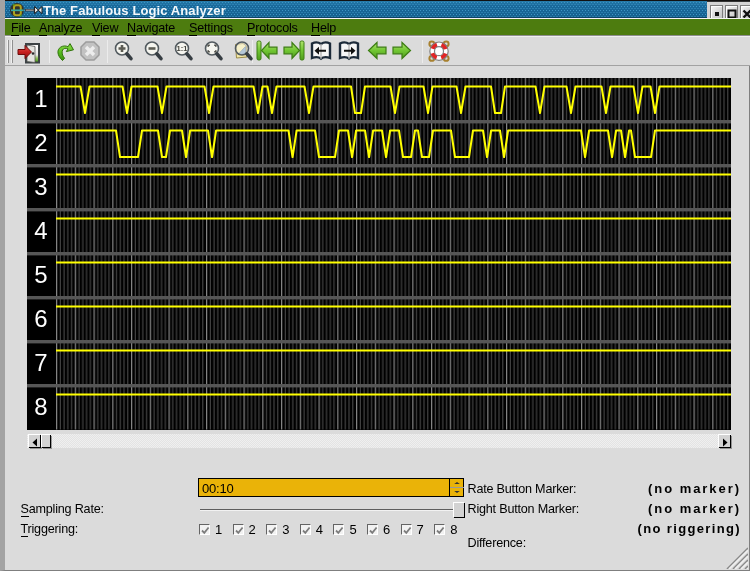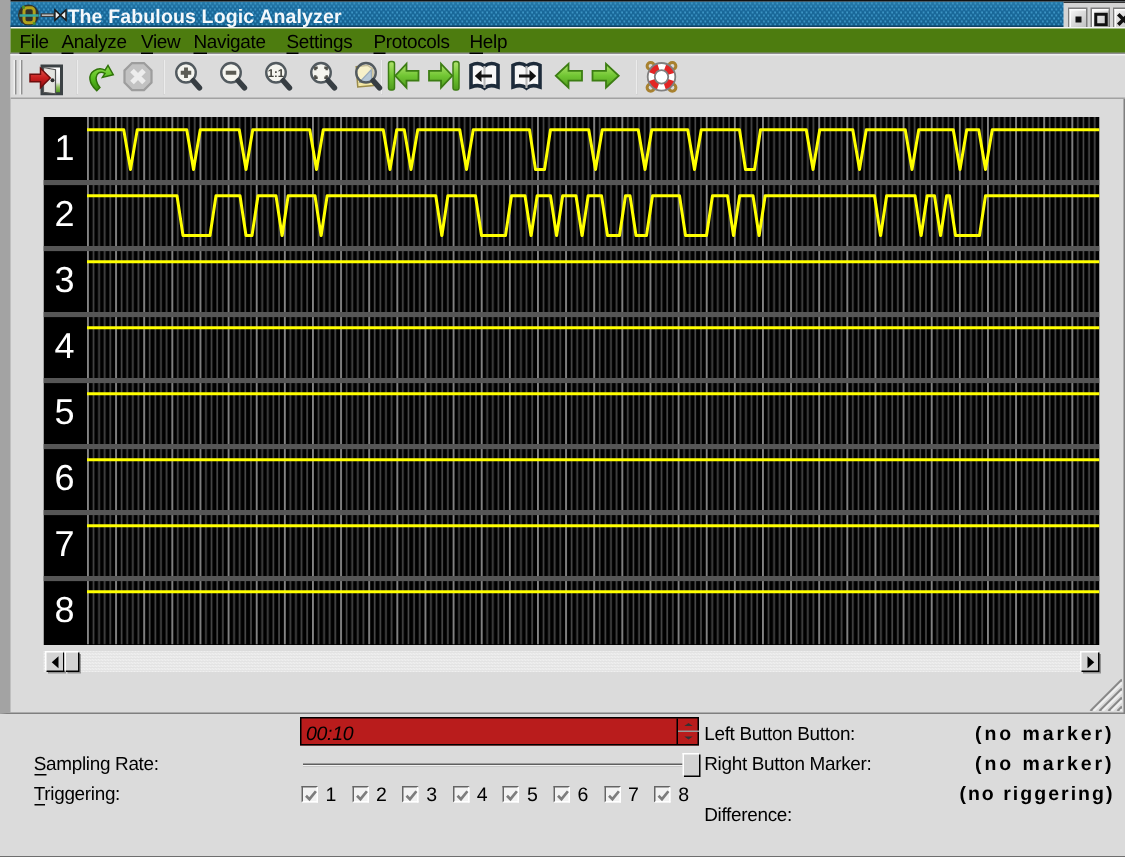--- a/index.html
+++ b/index.html
@@ -1,19 +1,19 @@
 <!DOCTYPE html>
 <html><head>
 <meta charset="utf-8">
 <style>
 * { margin:0; padding:0; box-sizing:border-box; -webkit-font-smoothing:antialiased; }
 html,body { width:750px; height:571px; overflow:hidden; }
 body { font-family:"Liberation Sans", sans-serif; background:#dbdbdb; position:relative; }
-#win { position:absolute; left:0; top:0; width:750px; height:476px;
-  border-left:7px solid #a3a3a3; border-right:1px solid #7f7f7f; border-bottom:1px solid #7f7f7f; }
+#win { position:absolute; left:0; top:0; width:750px; height:571px;
+  border-left:5px solid #a3a3a3; border-right:1px solid #7f7f7f; border-bottom:1px solid #7f7f7f; }
 
 #titlebar { position:absolute; left:0; top:0; width:750px; height:18px;
   background:
     radial-gradient(circle 0.85px at 1.3px 1.3px, #3d95c5 60%, rgba(62,150,198,0) 75%),
     radial-gradient(circle 0.85px at 1.3px 1.3px, #3d95c5 60%, rgba(62,150,198,0) 75%),
     linear-gradient(#277cab 0%, #1a6a9c 25%, #15618f 100%);
   background-position:0 0, 1.5px 2px, 0 0;
   background-size:3px 4px, 3px 4px, 100% 100%;
   border-top:1px solid #111; }
 #titlebar .btmline { position:absolute; left:0; top:16px; width:703px; height:2px; background:#0e4266; }
@@ -42,22 +42,22 @@
   background:
    repeating-conic-gradient(#efefef 0% 25%, #e3e3e3 0% 50%) 0 0/2px 2px; }
 .sbtn { position:absolute; top:0; width:12px; height:13px; background:#d3d3d3;
   border-top:1px solid #fff; border-left:1px solid #fff;
   box-shadow:1px 1px 0 #000, 2px 2px 0 #00000055; }
 
 #controls { position:absolute; left:0; top:455px; width:750px; height:100px; font-size:12.6px; letter-spacing:-0.2px; color:#000; }
 .lab { position:absolute; white-space:nowrap; }
 .lab u { text-decoration:none; border-bottom:1px solid #000; }
 .bval { position:absolute; right:14px; font-weight:bold; font-size:13px; letter-spacing:1.45px; white-space:nowrap; }
-#entry { position:absolute; left:193px; top:23px; width:266px; height:19px; background:#b91c1c;
-  border:1px solid #000;font-style:italic; }
+#entry { position:absolute; left:193px; top:23px; width:266px; height:19px; background:#eab308;
+  border:1px solid #000; }
 #entry .txt { position:absolute; left:3px; top:2px; font-size:13px; }
 .spin { position:absolute; right:0; top:0; width:14px; height:17px; border-left:1px solid #000; }
 .cbox { position:absolute; width:11px; height:11px; background:#f2f2f2;
   border-top:1px solid #646464; border-left:1px solid #646464;
   border-bottom:1px solid #fff; border-right:1px solid #fff; }
 .cbox svg { position:absolute; left:0; top:0; }
 .cnum { position:absolute; font-size:13px; }
 #slider-line { position:absolute; left:195px; top:54px; width:263px; height:2px;
   background:#5e5e5e; border-bottom:1px solid #f2f2f2; }
 #slider-handle { position:absolute; left:448px; top:47px; width:11px; height:15px; background:#d2d2d2;
@@ -341,21 +341,21 @@
           <path d="M2,5.5 L4.3,7.8 L8.6,2.5" fill="none" stroke="#7d7d7d" stroke-width="1.8"></path>
         </svg>
       </div>
 <div class="cnum" style="left:411.6px;top:67px">7</div>
 <div class="cbox" style="left:429.2px;top:69px">
         <svg width="11" height="11">
           <path d="M2,5.5 L4.3,7.8 L8.6,2.5" fill="none" stroke="#7d7d7d" stroke-width="1.8"></path>
         </svg>
       </div>
 <div class="cnum" style="left:445.2px;top:67px">8</div>
-    <div class="lab" style="left:462.5px;top:27px">Left Button Button:</div>
+    <div class="lab" style="left:462.5px;top:27px">Rate Button Marker:</div>
     <div class="lab" style="left:462.5px;top:47px">Right Button Marker:</div>
     <div class="lab" style="left:462.5px;top:81px">Difference:</div>
     <div class="bval" style="top:26px;letter-spacing:1.95px">(no marker)</div>
     <div class="bval" style="top:46px;letter-spacing:1.95px">(no marker)</div>
     <div class="bval" style="top:66px;letter-spacing:1.35px">(no riggering)</div>
   </div>
   <svg id="grip" width="23" height="23">
 <g stroke-width="1.6">
 <line x1="8" y1="23" x2="23" y2="8" stroke="#898989"></line>
 <line x1="10" y1="23" x2="23" y2="10" stroke="#f0f0f0"></line>

